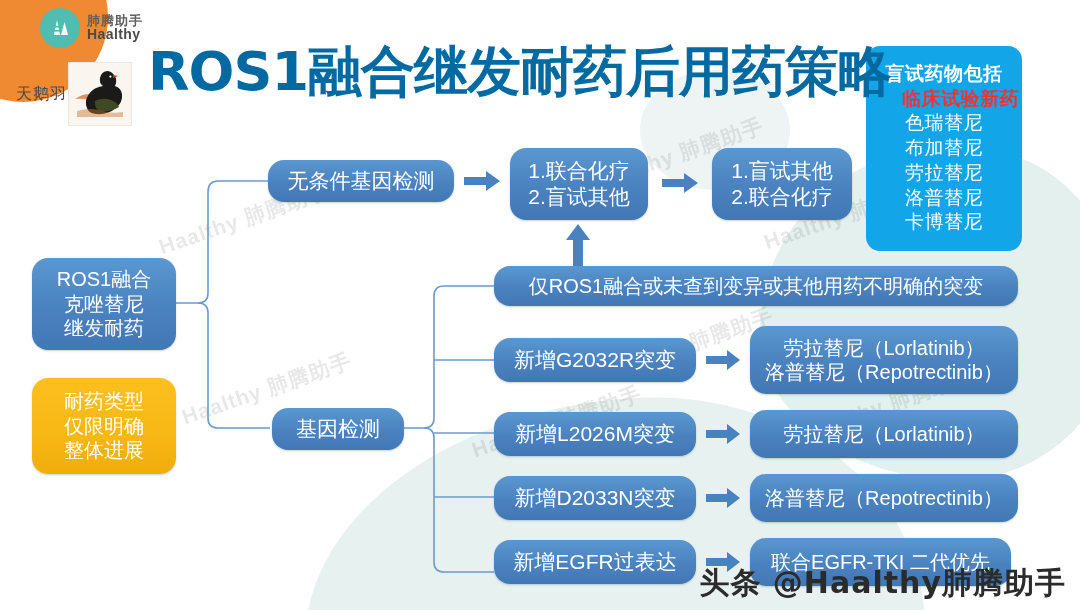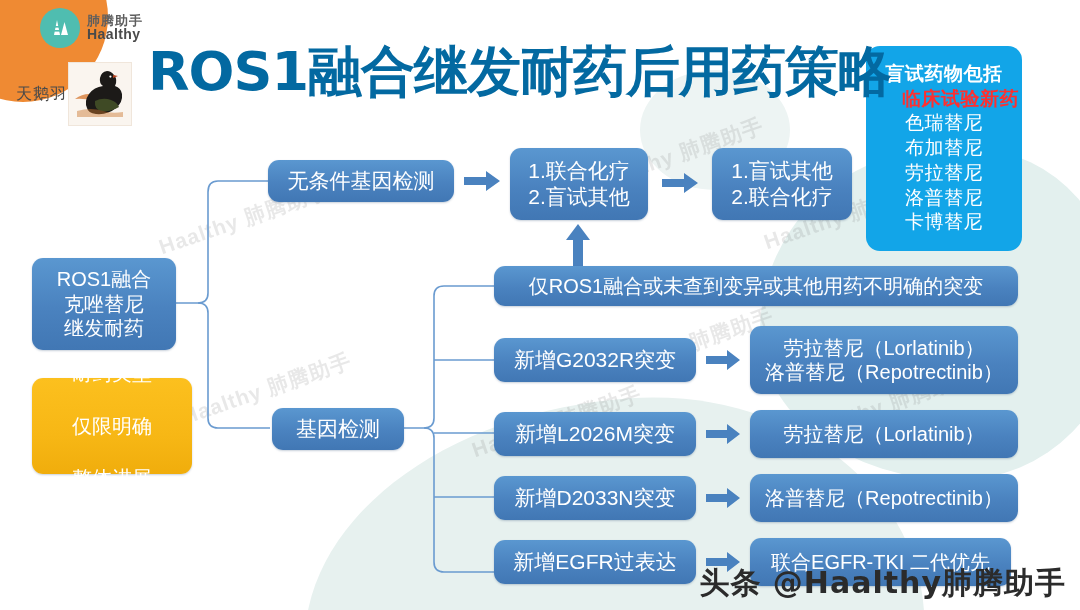--- a/index.html
+++ b/index.html
@@ -64,21 +64,21 @@
     position:absolute;left:148px;top:36px;z-index:6;
     font-size:54px;font-weight:700;color:#0369a1;
     letter-spacing:-1px;white-space:nowrap;
     font-family:"DejaVu Sans","Liberation Sans",sans-serif;
   }
 
   
   .node{
     position:absolute;
     background:linear-gradient(180deg,#5a97d0 0%,#4a82bf 55%,#4177b4 100%);
-    border-radius:11px;
+    border-radius:16px;
     color:#ffffff;
     display:flex;align-items:center;justify-content:center;
     text-align:right;
     box-shadow:0 1px 2px rgba(40,70,110,.25);
     line-height:1.22;
     z-index:4;
     padding:0 10px;
     box-sizing:border-box;
   }
   .node .line{display:block;}
@@ -187,21 +187,21 @@
       <path d="M434 497 L494 497"></path>
     </g>
   </svg>
 
   <div class="node node-root" style="left:32px;top:258px;width:144px;height:92px;font-size:20px;flex-direction:column;">
     <span class="line">ROS1融合</span>
     <span class="line">克唑替尼</span>
     <span class="line">继发耐药</span>
   </div>
 
-  <div class="node node-orange" style="left:32px;top:378px;width:160px;height:96px;font-size:20px;gap:28px;">
+  <div class="node node-orange" style="left:32px;top:378px;width:144px;height:96px;font-size:20px;">
     <span class="line">耐药类型</span>
     <span class="line">仅限明确</span>
     <span class="line">整体进展</span>
   </div>
 
   <div class="node" style="left:268px;top:160px;width:186px;height:42px;font-size:21px;">无条件基因检测</div>
 
   <div class="arrow" style="left:462px;top:168px;">
     <svg width="40" height="26" viewBox="0 0 40 26">
         <path d="M2 9 L24 9 L24 3 L38 13 L24 23 L24 17 L2 17 Z" fill="#4a82bf"></path>

